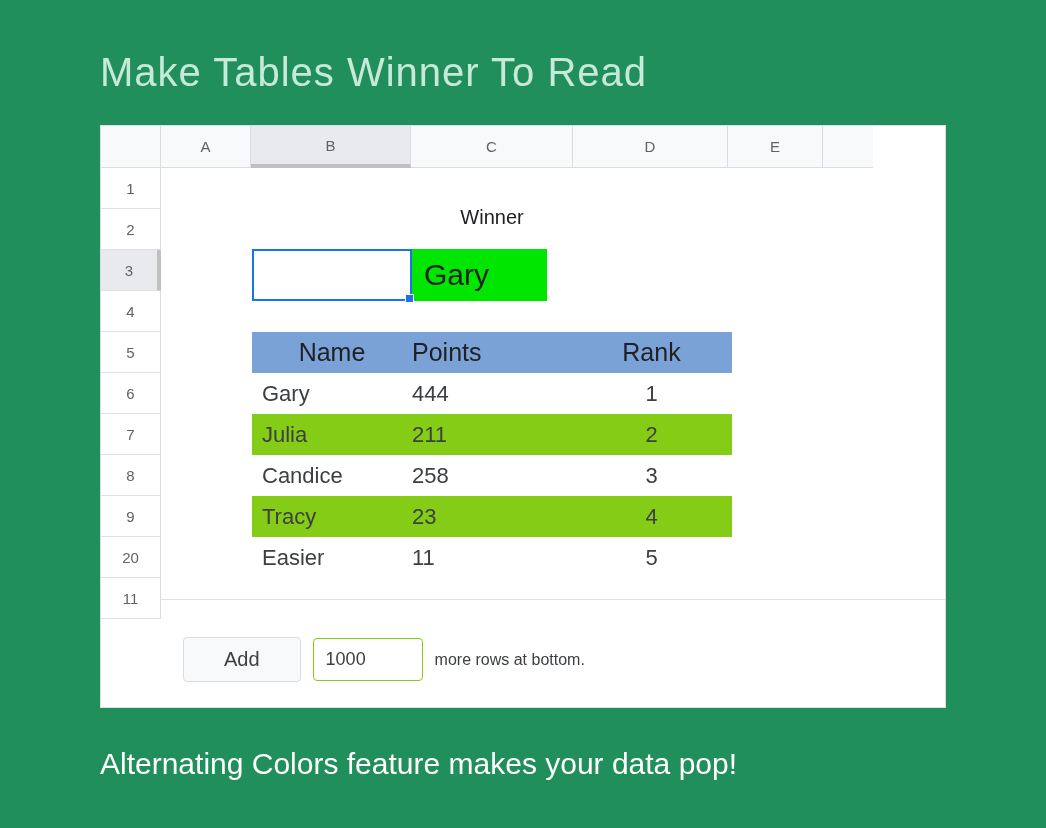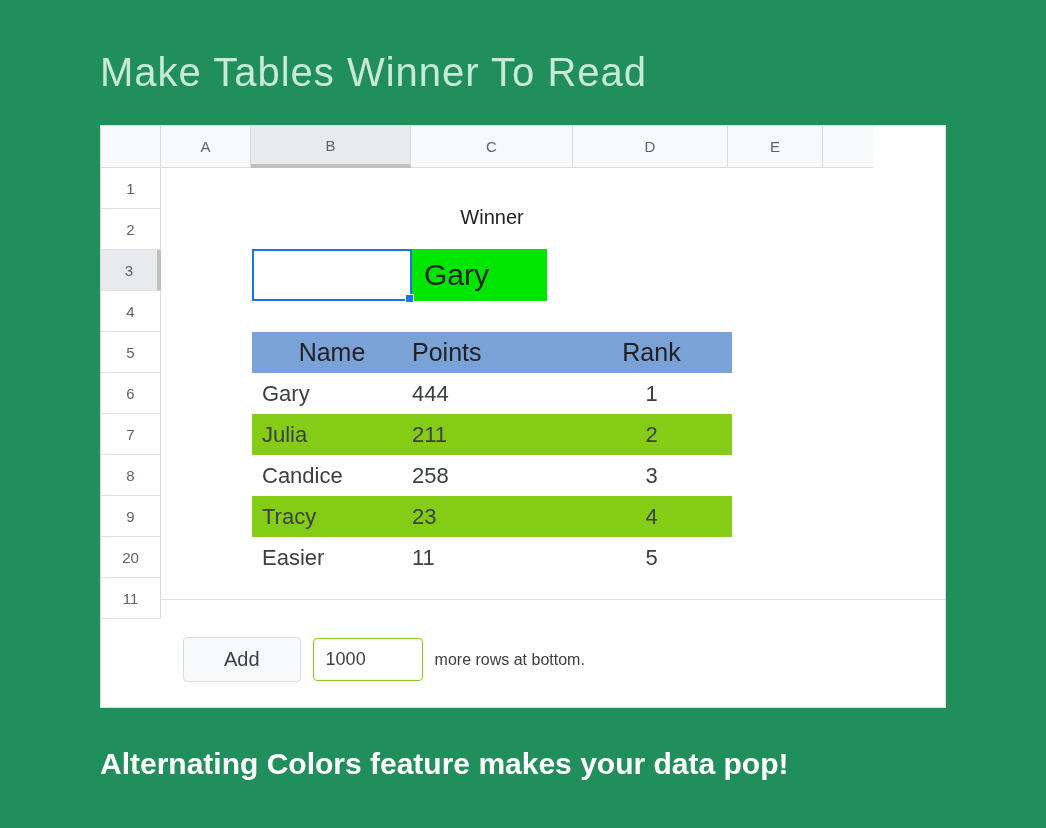--- a/index.html
+++ b/index.html
@@ -14,21 +14,21 @@
       color: #c6e9d8;
       font-size: 40px;
       font-weight: 300;
       letter-spacing: 1px;
       margin-bottom: 30px;
       font-family: 'Century Gothic', 'Futura', Arial, sans-serif;
     }
     .page-subtitle {
       color: #fff;
       font-size: 30px;
-      font-weight: 700;
+      font-weight: 400;
       line-height: 1.7;
       margin-top: 30px;
       font-family: 'Century Gothic', 'Futura', Arial, sans-serif;
     }
     .sheet-container {
       background: #fff;
       width: 100%;
       padding-bottom: 25px;
       border: 1px solid #ddd;
     }

